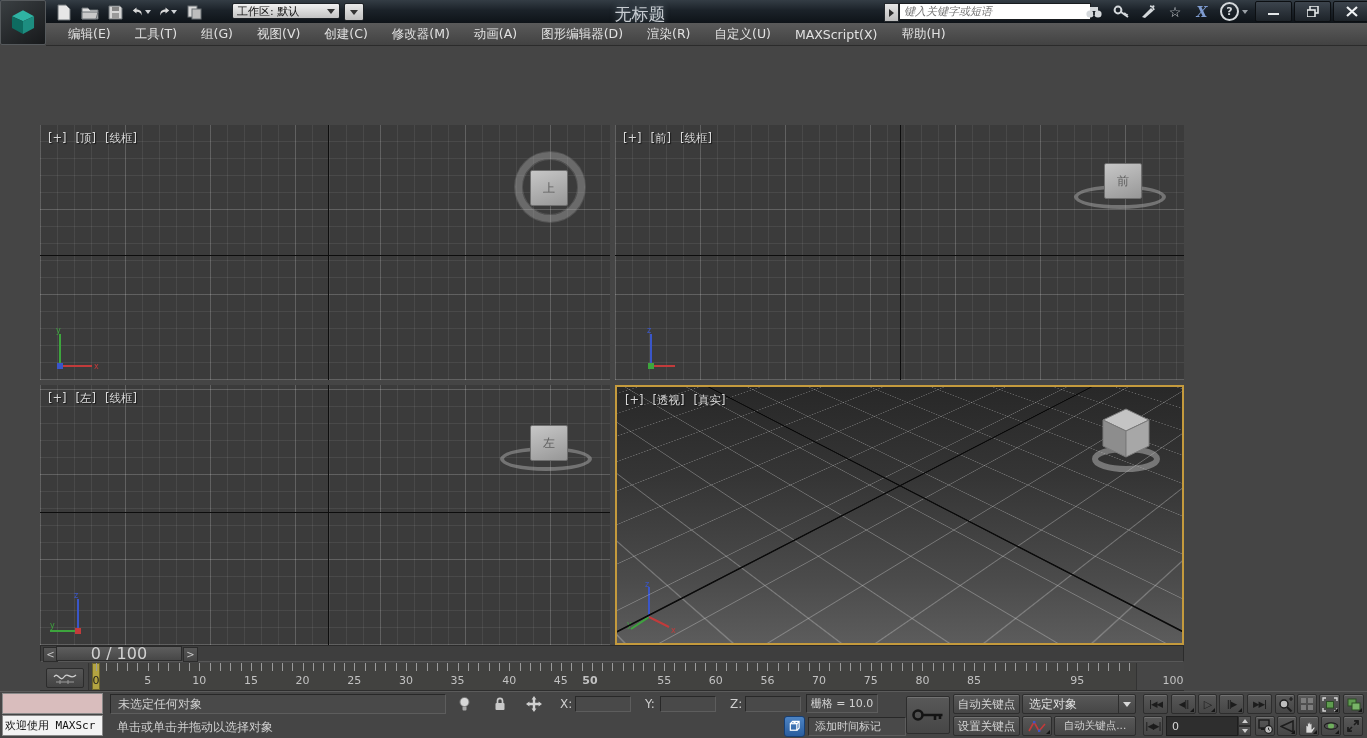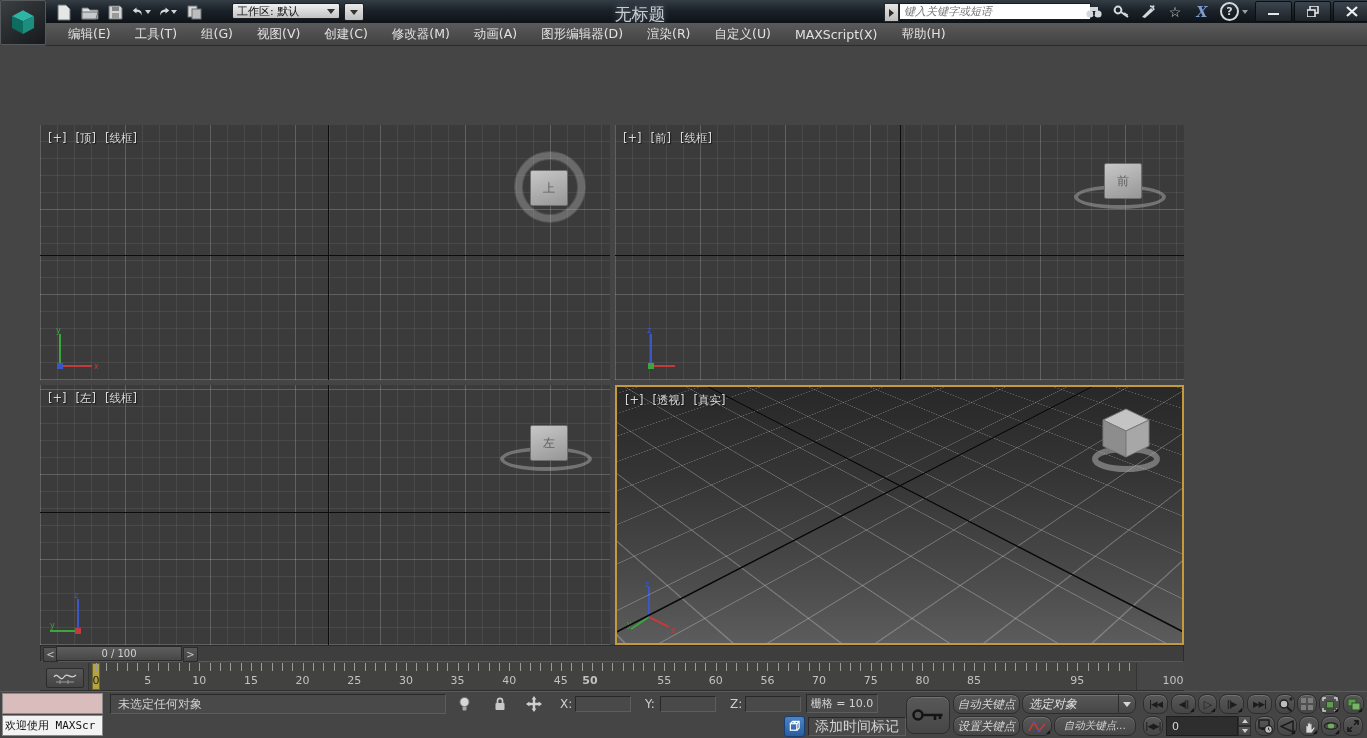--- a/index.html
+++ b/index.html
@@ -117,45 +117,45 @@
   #time-slider{
     left:40px;top:645px;width:1144px;height:17px;background:#3e3e3e;
     border:1px solid #2b2b2b;border-bottom-color:#585858;box-sizing:border-box;
   }
   .tsbtn{position:absolute;top:1px;width:13px;height:13px;background:linear-gradient(#575757,#454545);border:1px solid #2c2c2c;color:#c9c9c9;font-size:10px;display:flex;align-items:center;justify-content:center;}
   #ts-prev{left:2px;}
   #ts-next{left:142px;}
   #ts-handle{
     position:absolute;left:15px;top:0;width:126px;height:15px;
     background:linear-gradient(#5e5e5e,#474747);border:1px solid #2a2a2a;box-sizing:border-box;
-    color:#d2d2d2;font-size:10px;display:flex;align-items:center;justify-content:center;
+    color:#d2d2d2;font-size:16px;display:flex;align-items:center;justify-content:center;
   }
   #trackbar{left:40px;top:663px;width:1144px;height:28px;background:#464646;border-bottom:1px solid #2e2e2e;box-sizing:border-box;}
   #mini-curve-btn{position:absolute;left:6px;top:5px;width:36px;height:18px;background:linear-gradient(#565656,#444);border:1px solid #2c2c2c;border-radius:2px;display:flex;align-items:center;justify-content:center;}
   #ruler{position:absolute;left:48px;top:0;width:1047px;height:27px;background:#424240;border-left:1px solid #333;border-right:1px solid #333;}
   #ruler-ticks{position:absolute;left:7px;right:0;top:0;height:8px;background:repeating-linear-gradient(90deg,#9b9b9b 0 1px,transparent 1px 10.33px);}
   .rlabel{position:absolute;top:11px;transform:translateX(-50%);color:#c2c2c2;font-size:11px;}
   .rlabel:first-child{color:#1e1e1e;}
   #frame-marker{position:absolute;left:3px;top:0;width:8px;height:27px;background:#b3a441;border:1px solid #6f672a;box-sizing:border-box;}
 
   
   #statusbar{left:0;top:691px;width:1367px;height:47px;background:#454545;border-top:1px solid #5b5b5b;}
   .sunken{background:#494949;border:1px solid;border-color:#282828 #5d5d5d #5d5d5d #282828;box-sizing:border-box;}
-  .raised{background:linear-gradient(180deg,#585858,#464646);border:1px solid #2d2d2d;box-shadow:inset 0 1px 0 rgba(255,255,255,.16);box-sizing:border-box;border-radius:8px;font-style:italic;}
+  .raised{background:linear-gradient(180deg,#585858,#464646);border:1px solid #2d2d2d;box-shadow:inset 0 1px 0 rgba(255,255,255,.16);box-sizing:border-box;border-radius:2px;}
   .stext{color:#cfcfcf;font-size:12px;}
   #listener-out{left:2px;top:1px;width:101px;height:21px;background:#d9bdbd;border:1px solid #8a8a8a;box-sizing:border-box;}
   #listener-in{left:2px;top:23px;width:101px;height:21px;background:#f3f3f3;border:1px solid #8a8a8a;box-sizing:border-box;color:#111;font-size:11px;font-family:"DejaVu Sans Mono","Liberation Mono",monospace;display:flex;align-items:center;padding:0 2px;overflow:hidden;white-space:nowrap;}
   #prompt-field{left:110px;top:2px;width:336px;height:20px;display:flex;align-items:center;padding:0 7px;}
   #status-hint{left:112px;top:25px;width:420px;height:20px;display:flex;align-items:center;padding:0 5px;}
   .sicon{position:absolute;top:2px;width:24px;height:20px;display:flex;align-items:center;justify-content:center;}
   .coord-label{position:absolute;top:5px;color:#cfcfcf;font-size:12px;}
   .coord-field{position:absolute;top:4px;width:56px;height:16px;}
   #grid-readout{left:806px;top:2px;width:72px;height:19px;display:flex;align-items:center;justify-content:center;font-size:11px;color:#d2d2d2;}
   #adaptive-btn{left:784px;top:24px;width:21px;height:21px;background:linear-gradient(#4d84c4,#2a5d9e);border:1px solid #173f74;border-radius:3px;display:flex;align-items:center;justify-content:center;box-sizing:border-box;}
-  #time-tag{left:808px;top:25px;width:98px;height:19px;display:flex;align-items:center;padding:0 6px;font-size:14px;color:#d2d2d2;}
+  #time-tag{left:808px;top:25px;width:98px;height:19px;display:flex;align-items:center;padding:0 6px;font-size:11px;color:#d2d2d2;}
   #setkey-big{left:906px;top:4px;width:44px;height:38px;display:flex;align-items:center;justify-content:center;}
   #autokey-btn{left:953px;top:2px;width:67px;height:20px;display:flex;align-items:center;justify-content:center;font-size:11.5px;color:#d6d6d6;}
   #setkey-btn{left:953px;top:24px;width:67px;height:20px;display:flex;align-items:center;justify-content:center;font-size:11.5px;color:#d6d6d6;}
   #selset-dd{left:1022px;top:2px;width:114px;height:20px;display:flex;align-items:center;justify-content:space-between;padding:0 0 0 6px;font-size:12px;color:#e0e0e0;}
   #selset-dd .ddarrow{width:16px;height:18px;display:flex;align-items:center;justify-content:center;border-left:1px solid #2d2d2d;}
   .tri-dn{width:0;height:0;border-left:4px solid transparent;border-right:4px solid transparent;border-top:5px solid #d8d8d8;}
   #keyfilter-icon{left:1022px;top:24px;width:30px;height:20px;display:flex;align-items:center;justify-content:center;}
   #keyfilter-btn{left:1054px;top:24px;width:82px;height:20px;display:flex;align-items:center;justify-content:center;font-size:10.5px;color:#d2d2d2;white-space:nowrap;overflow:hidden;}
   .pbtn{position:absolute;height:20px;color:#1c1c1c;font-size:8.5px;font-weight:bold;letter-spacing:-1px;display:flex;align-items:center;justify-content:center;}
   .fly::after{content:'';position:absolute;right:1px;bottom:1px;border-left:4px solid transparent;border-bottom:4px solid #161616;}
@@ -444,20 +444,21 @@
 
   <span class="coord-label" style="left:560px;">X:</span>
   <div class="coord-field sunken" style="left:575px;"><span></span></div>
   <span class="coord-label" style="left:645px;">Y:</span>
   <div class="coord-field sunken" style="left:660px;"><span></span></div>
   <span class="coord-label" style="left:730px;">Z:</span>
   <div class="coord-field sunken" style="left:745px;"><span></span></div>
 
   <div id="grid-readout" class="abs sunken">栅格 = 10.0</div>
 
+  <div id="status-hint" class="abs stext">单击或单击并拖动以选择对象</div>
 
   <div id="adaptive-btn" class="abs">
     <svg width="13" height="13" viewBox="0 0 14 14">
         <rect x="2.5" y="4" width="7" height="7" fill="none" stroke="#fff" stroke-width="1.3"></rect>
         <path d="M2.5 4l2.5-2.5h7V8.5L9.5 11M5 1.5 9.5 4M12 1.5 9.5 4" stroke="#fff" stroke-width="1.3" fill="none"></path>
       </svg>
   </div>
   <div id="time-tag" class="abs sunken">添加时间标记</div>
 
   <div id="setkey-big" class="abs raised">

